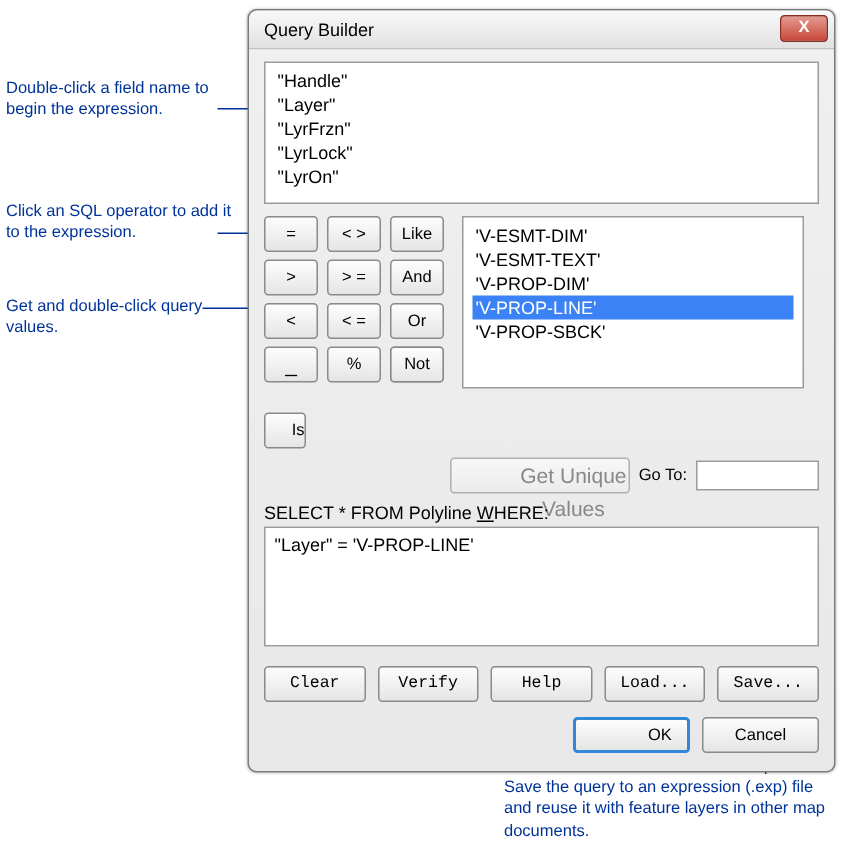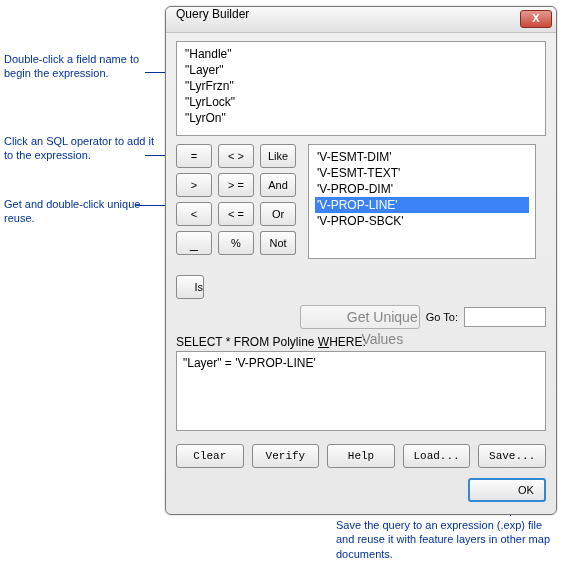--- a/index.html
+++ b/index.html
@@ -32,20 +32,21 @@
     border: 1px solid #7a7a7a;
     border-radius: 6px;
     box-shadow: 0 0 2px rgba(0,0,0,0.3);
   }
   .titlebar {
     height: 26px;
     background: linear-gradient(#f9f9f9, #e1e1e1);
     border-bottom: 1px solid #c0c0c0;
     border-radius: 6px 6px 0 0;
     display: flex;
+    align-items: center;
     padding: 0 6px;
     position: relative;
   }
   .titlebar .title {
     font-size: 12px;
     color: #000;
     padding-left: 4px;
   }
   .close-btn {
     position: absolute;
@@ -213,21 +214,21 @@
 </style>
 </head>
 <body>
 
 <div class="annotation" style="left:4px;top:52px;width:155px;">Double-click a field name to begin the expression.</div>
 <div class="ann-line" style="left:145px;top:72px;width:40px;height:1px;"></div>
 
 <div class="annotation" style="left:4px;top:134px;width:155px;">Click an SQL operator to add it to the expression.</div>
 <div class="ann-line" style="left:145px;top:155px;width:30px;height:1px;"></div>
 
-<div class="annotation" style="left:4px;top:197px;width:155px;">Get and double-click unique reuse.</div>
+<div class="annotation" style="left:4px;top:197px;width:155px;">Get and double-click query values.</div>
 <div class="ann-line" style="left:135px;top:205px;width:178px;height:1px;"></div>
 
 <div class="annotation" style="left:336px;top:476px;width:150px;">Load an existing expression (.exp) file.</div>
 <div class="ann-line" style="left:438px;top:412px;width:1px;height:62px;"></div>
 
 <div class="annotation" style="left:336px;top:518px;width:216px;">Save the query to an expression (.exp) file and reuse it with feature layers in other map documents.</div>
 <div class="ann-line" style="left:510px;top:412px;width:1px;height:104px;"></div>
 
 <div class="dialog">
   <div class="titlebar">
@@ -294,16 +295,17 @@
     <div class="btn-row">
       <div class="win-btn">Clear</div>
       <div class="win-btn">Verify</div>
       <div class="win-btn">Help</div>
       <div class="win-btn">Load...</div>
       <div class="win-btn">Save...</div>
     </div>
 
     <div class="okcancel">
       <div class="ok-btn">OK</div>
+      <div class="win-btn cancel-btn">Cancel</div>
     </div>
 
   </div>
 </div>
 
 </body></html>

